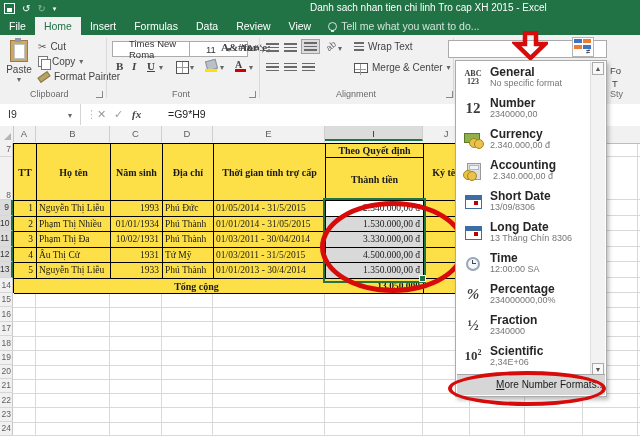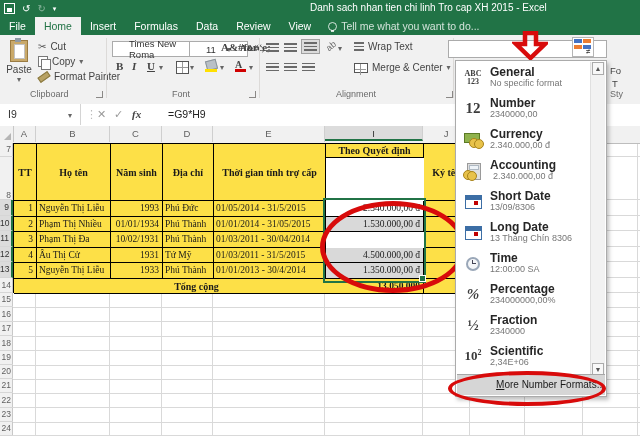--- a/index.html
+++ b/index.html
@@ -292,20 +292,21 @@
     <div class="rhcell" style="top:296px;height:14px;line-height:13px;">24</div>
 
     <div class="xtable">
 
       <div class="tc hd" style="left:0;top:0;width:23px;height:57px;">TT</div>
       <div class="tc hd" style="left:23px;top:0;width:74px;height:57px;">Họ tên</div>
       <div class="tc hd" style="left:97px;top:0;width:52px;height:57px;">Năm sinh</div>
       <div class="tc hd" style="left:149px;top:0;width:51px;height:57px;">Địa chỉ</div>
       <div class="tc hd" style="left:200px;top:0;width:112px;height:57px;">Thời gian tính trợ cấp</div>
       <div class="tc hd" style="left:312px;top:0;width:98px;height:14px;">Theo Quyết định</div>
+      <div class="tc hd" style="left:312px;top:14px;width:98px;height:43px;">Thành tiền</div>
       <div class="tc hd" style="left:410px;top:0;width:46px;height:57px;">Ký tên</div>
 
       <div class="tc num" style="left:0;top:57px;width:23px;height:16px;line-height:15px;">1</div>
       <div class="tc txt" style="left:23px;top:57px;width:74px;height:16px;line-height:15px;">Nguyễn Thị Liễu</div>
       <div class="tc num" style="left:97px;top:57px;width:52px;height:16px;line-height:15px;">1993</div>
       <div class="tc txt" style="left:149px;top:57px;width:51px;height:16px;line-height:15px;">Phú Đức</div>
       <div class="tc txt" style="left:200px;top:57px;width:112px;height:16px;line-height:15px;">01/05/2014 - 31/5/2015</div>
       <div class="tc num act" style="left:312px;top:57px;width:98px;height:16px;line-height:15px;">2.340.000,00 đ</div>
       <div class="tc" style="left:410px;top:57px;width:46px;height:16px;"></div>
 
@@ -315,20 +316,21 @@
       <div class="tc txt" style="left:149px;top:73px;width:51px;height:15px;line-height:14px;">Phú Thành</div>
       <div class="tc txt" style="left:200px;top:73px;width:112px;height:15px;line-height:14px;">01/01/2014 - 31/05/2015</div>
       <div class="tc num sel" style="left:312px;top:73px;width:98px;height:15px;line-height:14px;">1.530.000,00 đ</div>
       <div class="tc" style="left:410px;top:73px;width:46px;height:15px;"></div>
 
       <div class="tc num" style="left:0;top:88px;width:23px;height:16px;line-height:15px;">3</div>
       <div class="tc txt" style="left:23px;top:88px;width:74px;height:16px;line-height:15px;">Phạm Thị Đa</div>
       <div class="tc num" style="left:97px;top:88px;width:52px;height:16px;line-height:15px;">10/02/1931</div>
       <div class="tc txt" style="left:149px;top:88px;width:51px;height:16px;line-height:15px;">Phú Thành</div>
       <div class="tc txt" style="left:200px;top:88px;width:112px;height:16px;line-height:15px;">01/03/2011 - 30/04/2014</div>
+      <div class="tc num sel" style="left:312px;top:88px;width:98px;height:16px;line-height:15px;">3.330.000,00 đ</div>
       <div class="tc" style="left:410px;top:88px;width:46px;height:16px;"></div>
 
       <div class="tc num" style="left:0;top:104px;width:23px;height:15px;line-height:14px;">4</div>
       <div class="tc txt" style="left:23px;top:104px;width:74px;height:15px;line-height:14px;">Âu Thị Cử</div>
       <div class="tc num" style="left:97px;top:104px;width:52px;height:15px;line-height:14px;">1931</div>
       <div class="tc txt" style="left:149px;top:104px;width:51px;height:15px;line-height:14px;">Tứ Mỹ</div>
       <div class="tc txt" style="left:200px;top:104px;width:112px;height:15px;line-height:14px;">01/03/2011 - 31/5/2015</div>
       <div class="tc num sel" style="left:312px;top:104px;width:98px;height:15px;line-height:14px;">4.500.000,00 đ</div>
       <div class="tc" style="left:410px;top:104px;width:46px;height:15px;"></div>
 

